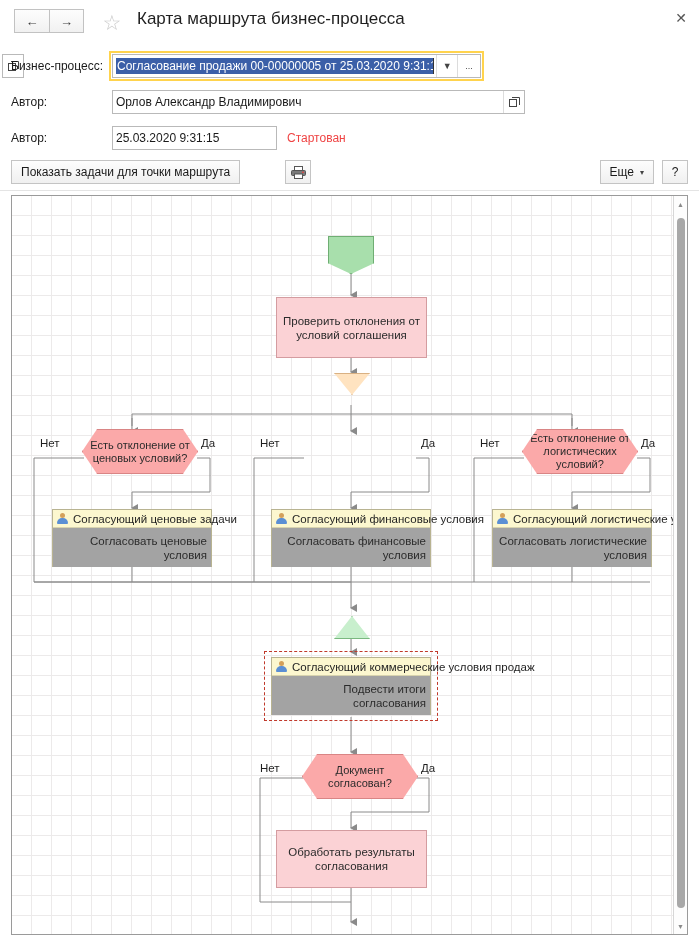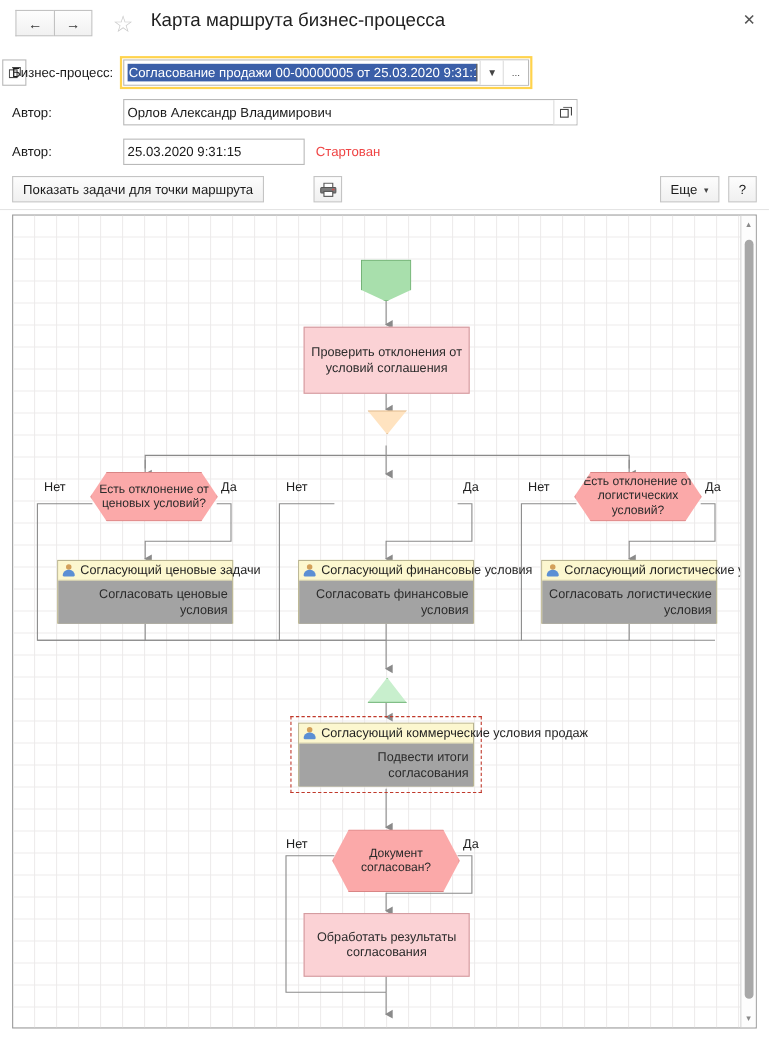--- a/index.html
+++ b/index.html
@@ -419,21 +419,21 @@
       <div class="task-head">
         <span class="person-icon">
             <span class="head"></span>
             <span class="body"></span>
           </span>
         <span>Согласующий коммерческие условия продаж</span>
       </div>
       <div class="task-body" style="height:39px;">Подвести итоги согласования</div>
     </div>
 
-    <div class="node node-hex" style="left:290px; top:558px; width:116px; height:57px;">Документ согласован?</div>
+    <div class="node node-hex" style="left:290px; top:558px; width:116px; height:45px;">Документ согласован?</div>
     <div class="edge-label" style="left:248px; top:566px;">Нет</div>
     <div class="edge-label" style="left:409px; top:566px;">Да</div>
 
     <div class="node node-rect" style="left:264px; top:634px; width:151px; height:58px;">Обработать результаты согласования</div>
 
   </div>
 
   <div class="vscroll">
     <div class="vs-arrow up">▲</div>
     <div class="vs-thumb"></div>

